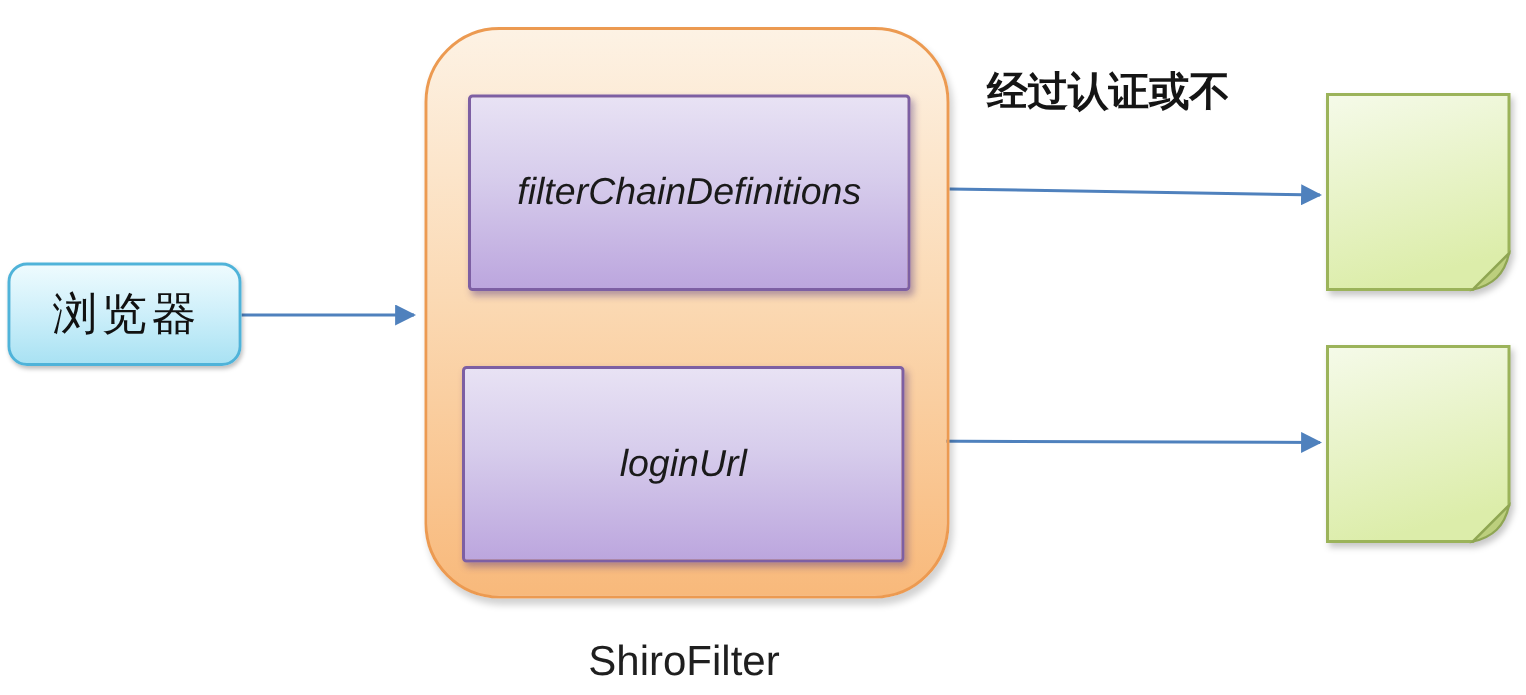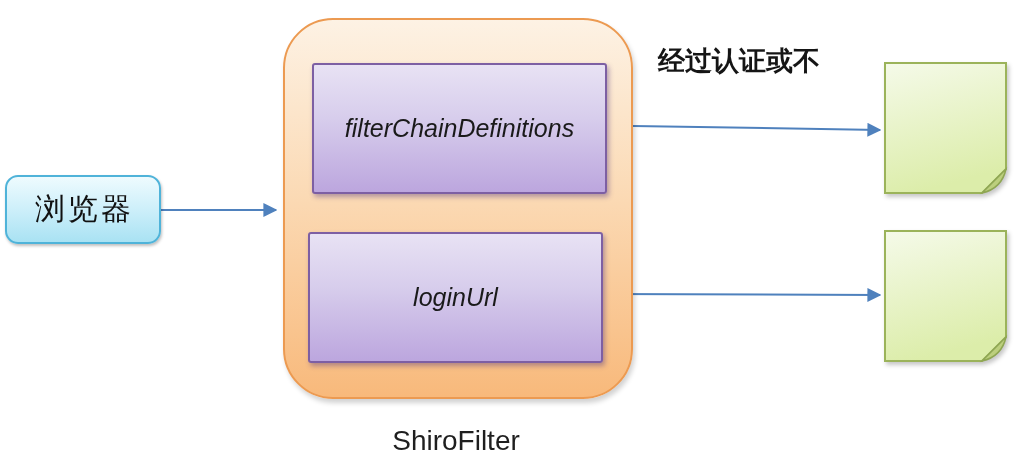--- a/index.html
+++ b/index.html
@@ -46,21 +46,21 @@
   .inner-box {
     position: absolute;
     width: 291px; height: 127px;
     border: 2px solid #7d5fa3;
     border-radius: 3px;
     background: linear-gradient(180deg, #e8e2f4 0%, #d7cdec 42%, #bca6de 100%);
     box-shadow: 2px 3px 5px rgba(90,65,130,0.45);
     display: flex; align-items: center; justify-content: center;
   }
   .inner-box.filter-chain { left: 312px; top: 63px; }
-  .inner-box.login-url   { left: 308px; top: 232px; }
+  .inner-box.login-url   { left: 308px; top: 244px; }
   .inner-box-label {
     font-style: italic;
     font-size: 25px;
     color: #1a1a1a;
   }
   .container-caption {
     position: absolute;
     left: 283px; top: 425px;
     width: 346px;
     text-align: center;

